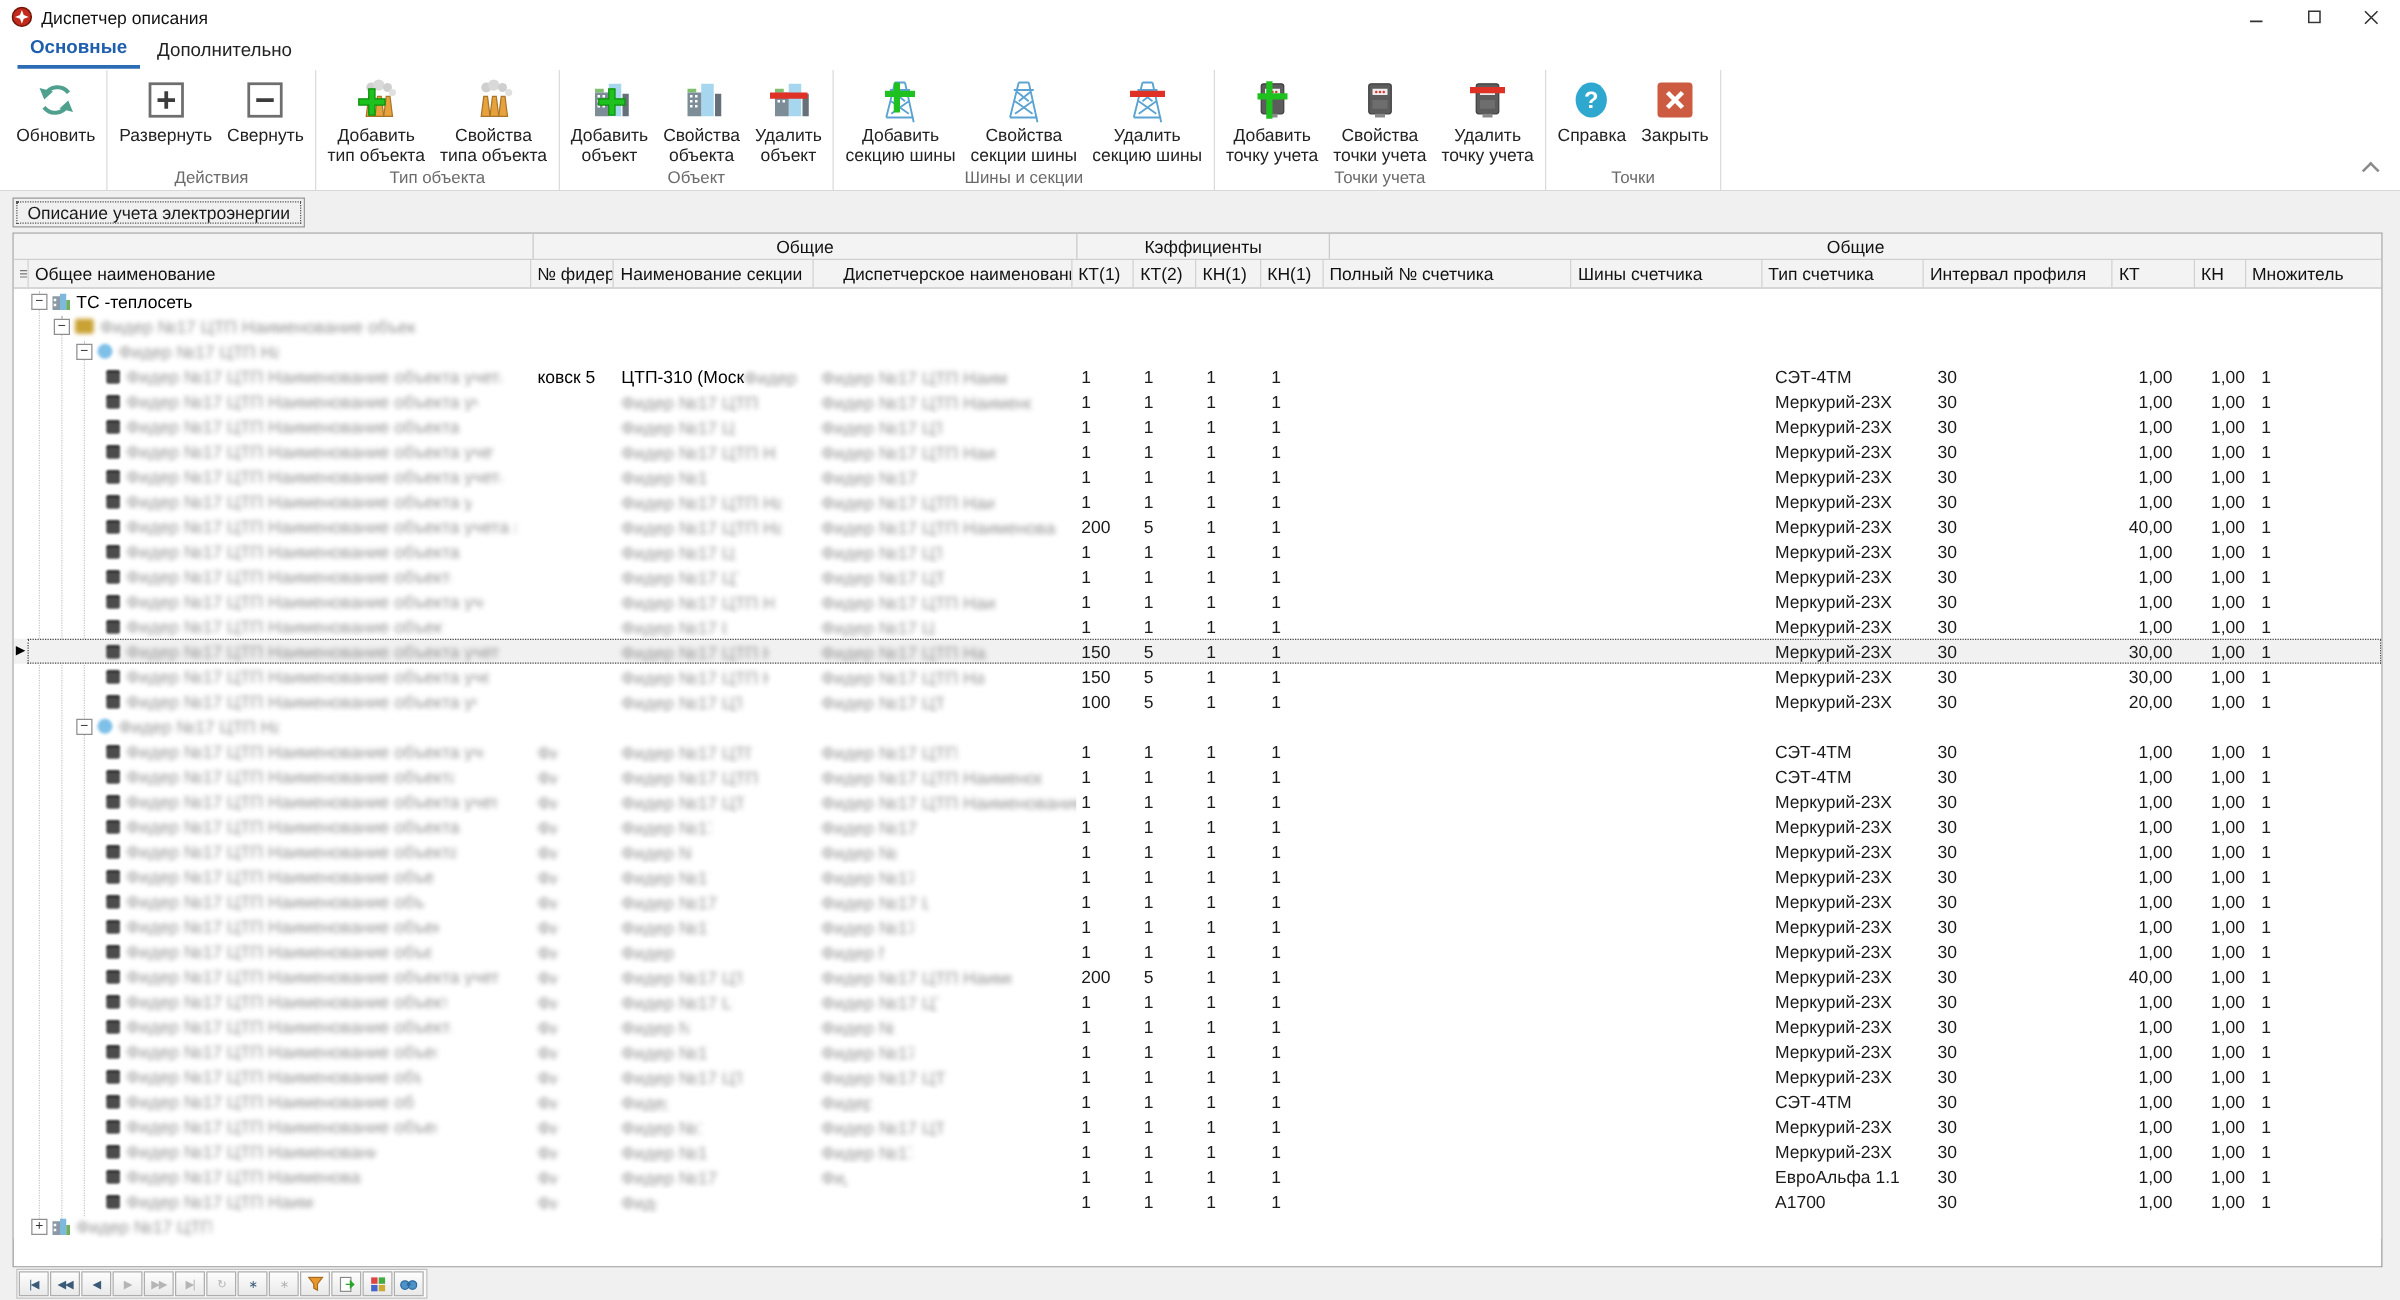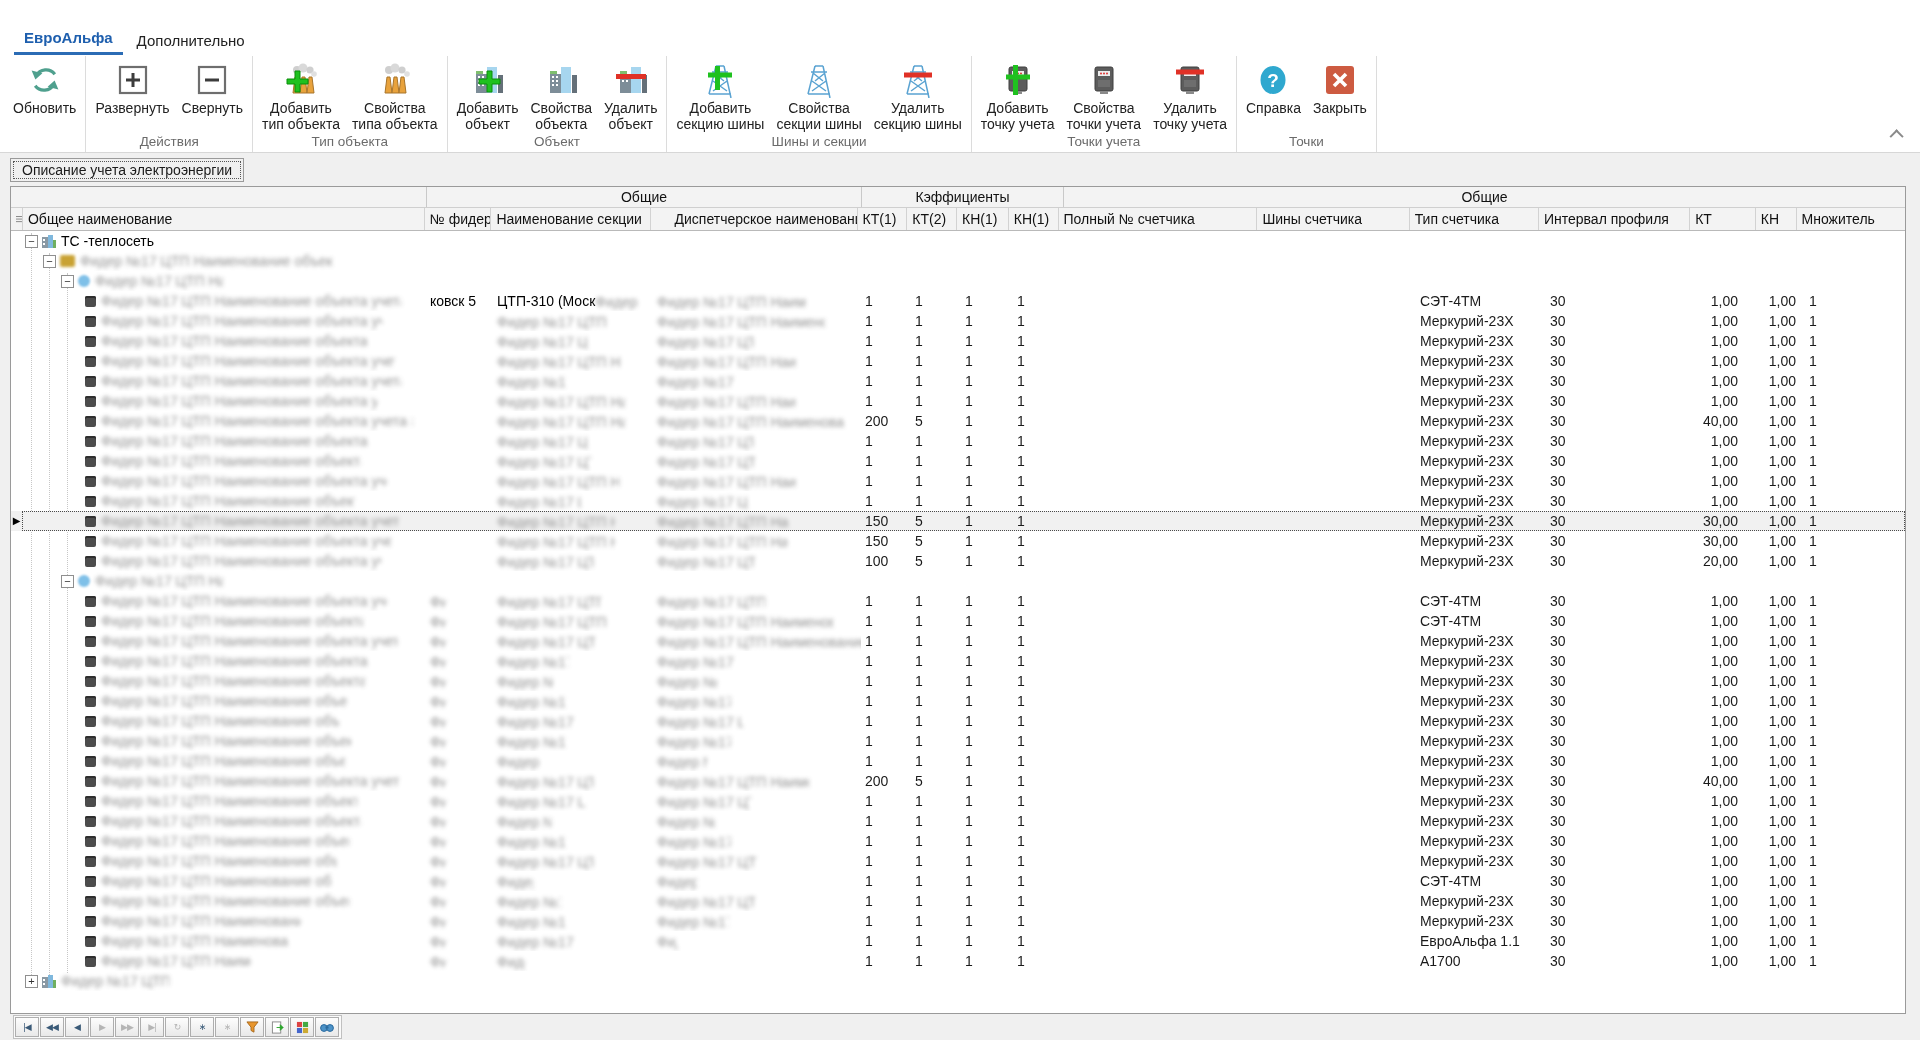--- a/index.html
+++ b/index.html
@@ -67,23 +67,47 @@
   .navb{width:22px;height:18px;border:1px solid #aeaeae;background:linear-gradient(#fdfdfd,#e9e9e9);margin-right:1px;
         display:flex;align-items:center;justify-content:center;font-size:9px;color:#3a5a78;letter-spacing:-1px;}
   .navb.off{color:#b5b5b5;}
   .navb svg{display:block;}
 </style>
 </head>
 <body>
 
 <div class="app">
 
+  <div class="titlebar">
+    <svg class="appico" viewBox="0 0 18 18">
+      <circle cx="9" cy="9" r="8" fill="#c22a1c" stroke="#701409" stroke-width="1.3"></circle>
+      <path d="M9 3.2l1.6 4.2L14.8 9l-4.2 1.6L9 14.8 7.4 10.6 3.2 9l4.2-1.6z" fill="#fff"></path>
+    </svg>
+    <span class="wtitle">Диспетчер описания</span>
+    <div class="wbtns">
+      <div class="wbtn">
+          <svg width="11" height="11" viewBox="0 0 11 11">
+            <path d="M0 9h10" stroke="#333" stroke-width="1.4"></path>
+          </svg>
+        </div>
+      <div class="wbtn">
+          <svg width="11" height="11" viewBox="0 0 11 11">
+            <rect x="1" y="1" width="9" height="9" fill="none" stroke="#333" stroke-width="1.2"></rect>
+          </svg>
+        </div>
+      <div class="wbtn">
+          <svg width="12" height="12" viewBox="0 0 12 12">
+            <path d="M1 1l10 10M11 1L1 11" stroke="#333" stroke-width="1.3"></path>
+          </svg>
+        </div>
+    </div>
+  </div>
 
   <div class="rtabs">
-    <div class="rtab active">ЕвроАльфа</div>
+    <div class="rtab active">Основные</div>
     <div class="rtab">Дополнительно</div>
   </div>
 
   <div class="ribbon">
 
     <div class="rgroup">
       <div class="rbtns">
         <div class="rbtn">
           <div class="ric">
             <svg viewBox="0 0 36 36">

